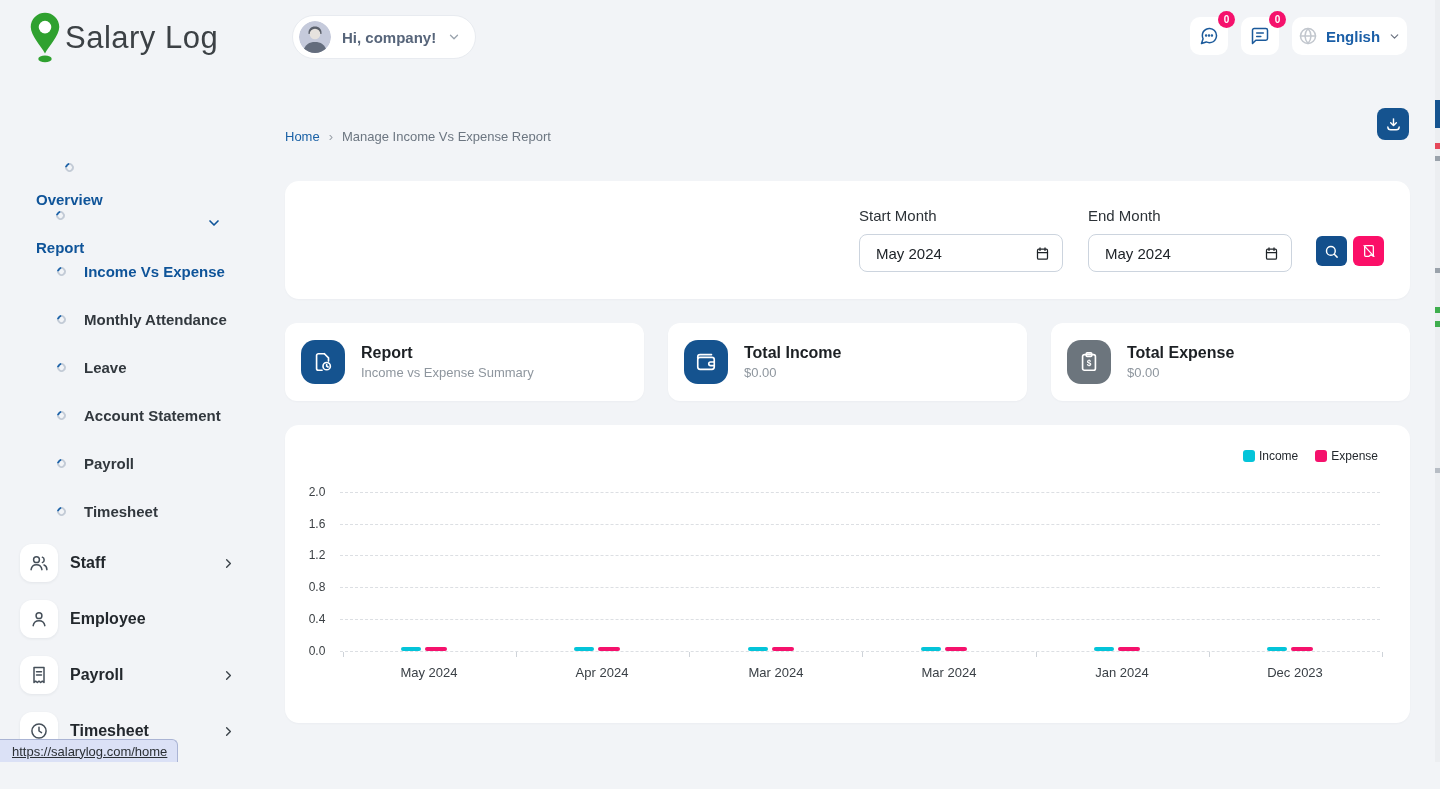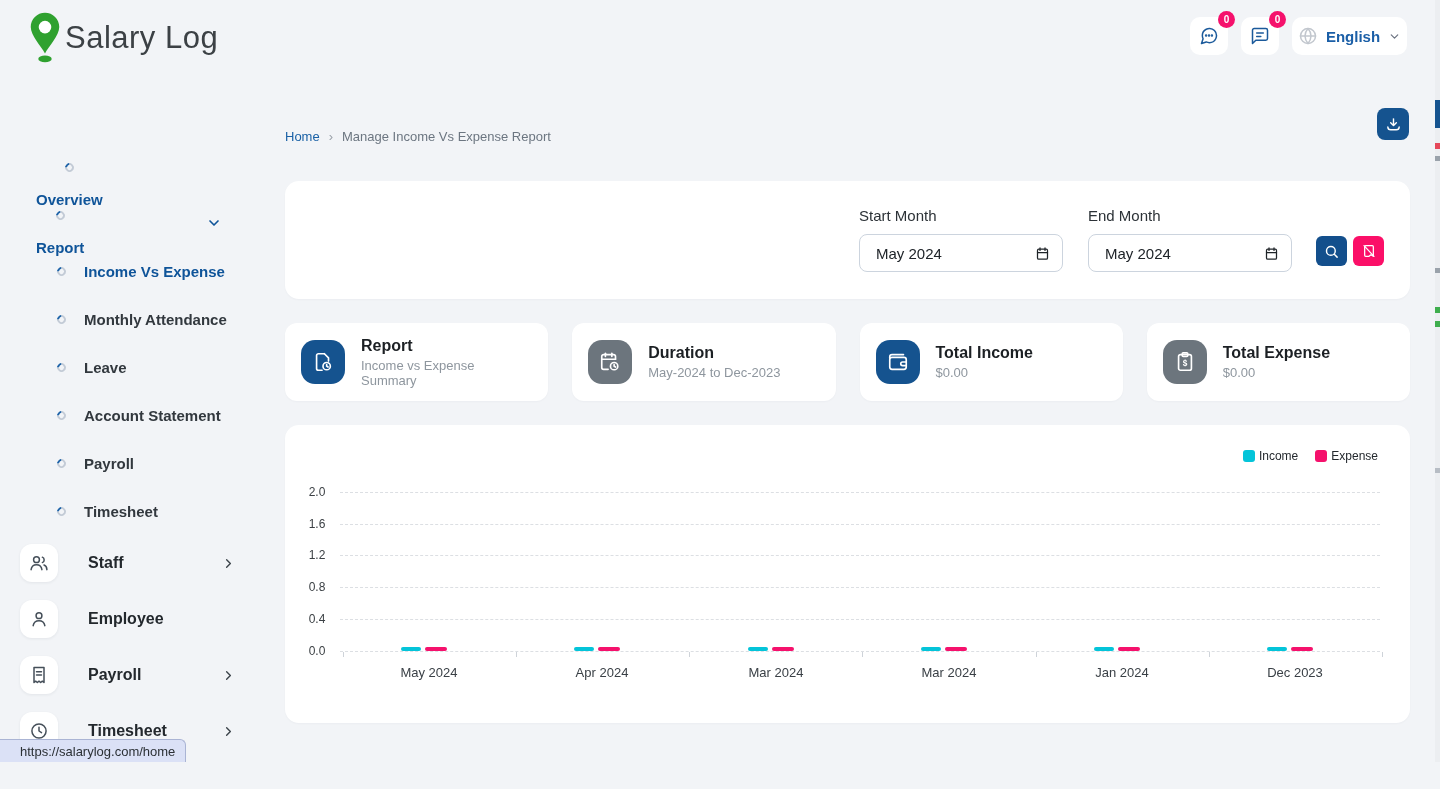--- a/index.html
+++ b/index.html
@@ -26,21 +26,21 @@
             transform:rotate(-45deg); flex:none; }
   .report-chevron { position:absolute; left:206px; top:215px; color:#0f5499; cursor:pointer; }
 
   .sub-item { position:absolute; left:57px; height:24px; display:flex; align-items:center; gap:18px;
               font-size:15px; font-weight:600; color:#32383e; cursor:pointer; }
   .sub-item.active { color:#0f5499; font-weight:700; }
 
   .side-big { position:absolute; left:20px; width:216px; height:38px; display:flex; align-items:center; cursor:pointer; }
   .big-icon { width:38px; height:38px; background:#fff; border-radius:12px; display:flex; align-items:center;
               justify-content:center; color:#454f59; box-shadow:0 1px 3px rgba(30,40,60,.07); flex:none; }
-  .big-label { margin-left:30px; font-size:16px; font-weight:600; color:#23282d; }
+  .big-label { margin-left:12px; font-size:16px; font-weight:600; color:#23282d; }
   .big-chevron { margin-left:auto; color:#3c434a; }
   .partial-chevron { position:absolute; left:214px; top:764px; color:#3c434a; }
 
   
   .user-pill { position:absolute; left:292px; top:15px; height:44px; border-radius:22px; background:#fff;
                border:1px solid #e8ebf0; display:flex; align-items:center; gap:11px; padding:0 14px 0 6px; cursor:pointer; }
   .avatar { width:32px; height:32px; border-radius:50%; overflow:hidden; flex:none; }
   .greeting { font-size:15px; color:#57657a; font-weight:600; }
   .pill-chevron { color:#9aa3ad; }
 
@@ -101,21 +101,21 @@
   .bar { position:absolute; height:4px; border-radius:2px; top:222px; }
   .xlabel { position:absolute; top:240px; width:90px; text-align:center; font-size:13px; color:#3a4046; }
 
   
   .scroll-strip { position:absolute; right:0; top:0; width:5px; height:789px; background:#eceef1; }
   .sm { position:absolute; right:0; width:5px; }
 
   
   .status-tip { position:absolute; left:0; bottom:0; height:23px; background:#dbe1f6;
                 border:1px solid #aab4d4; border-left:none; border-bottom:none; border-top-right-radius:6px;
-                display:flex; align-items:center; padding:0 10px 0 20px; font-size:13px; color:#2b3035; }
+                display:flex; align-items:center; padding:0 10px 0 12px; font-size:13px; color:#2b3035;text-decoration:underline; }
 </style>
 </head>
 <body>
 
 <div class="app">
 
   <div class="logo">
     <span>
       <svg width="34" height="52" viewBox="0 0 40 62" fill="none">
         <path d="M20 1C10.6 1 3 8.6 3 18c0 10.5 12.5 23 17 31.5C24.5 41 37 28.5 37 18 37 8.6 29.4 1 20 1z" fill="#2fa12f"></path>
@@ -224,20 +224,36 @@
         </svg>
     </span>
   </div>
 
   <span class="partial-chevron">
     <svg width="15" height="15" viewBox="0 0 24 24" fill="none" stroke="currentColor" stroke-width="2.2" stroke-linecap="round" stroke-linejoin="round">
         <polyline points="9 6 15 12 9 18"></polyline>
       </svg>
   </span>
 
+  <div class="user-pill">
+    <span class="avatar">
+      <svg width="32" height="32" viewBox="0 0 32 32">
+        <circle cx="16" cy="16" r="16" fill="#c5cadb"></circle>
+        <path d="M9.5 13c-.5-5 2.5-7.5 6.5-7.5s7 2.5 6.5 7.5z" fill="#5b616b"></path>
+        <circle cx="16" cy="13" r="5.3" fill="#e6e2de"></circle>
+        <path d="M4.5 29.5C6 23.5 10.5 21 16 21s10 2.5 11.5 8.5a16 16 0 0 1-23 0z" fill="#646d7d"></path>
+      </svg>
+    </span>
+    <span class="greeting">Hi, company!</span>
+    <span class="pill-chevron">
+      <svg width="14" height="14" viewBox="0 0 24 24" fill="none" stroke="currentColor" stroke-width="2.2" stroke-linecap="round" stroke-linejoin="round">
+          <polyline points="6 9 12 15 18 9"></polyline>
+        </svg>
+    </span>
+  </div>
 
   <div class="icon-btn chat-btn">
     <span>
       <svg width="20" height="20" viewBox="0 0 24 24" fill="none" stroke="currentColor" stroke-width="1.8" stroke-linecap="round" stroke-linejoin="round">
         <path d="M21 11.5a8.38 8.38 0 0 1-.9 3.8 8.5 8.5 0 0 1-7.6 4.7 8.38 8.38 0 0 1-3.8-.9L3 21l1.9-5.7a8.38 8.38 0 0 1-.9-3.8 8.5 8.5 0 0 1 4.7-7.6 8.38 8.38 0 0 1 3.8-.9h.5a8.48 8.48 0 0 1 8 8z"></path>
         <circle cx="8.5" cy="11.5" r="0.6" fill="currentColor"></circle>
           <circle cx="12" cy="11.5" r="0.6" fill="currentColor"></circle>
           <circle cx="15.5" cy="11.5" r="0.6" fill="currentColor"></circle>
       </svg>
     </span>
@@ -342,36 +358,20 @@
           <circle cx="16" cy="16.5" r="4"></circle>
             <polyline points="16 14.8 16 16.5 17.5 17.5"></polyline>
         </svg>
       </span>
       <div>
         <div class="scard-title">Report</div>
         <div class="scard-sub">Income vs Expense Summary</div>
       </div>
     </div>
     <div class="scard">
-      <span class="scard-icon" style="background: rgb(108, 117, 125);">
-        <svg width="22" height="22" viewBox="0 0 24 24" fill="none" stroke="currentColor" stroke-width="1.8" stroke-linecap="round" stroke-linejoin="round">
-          <path d="M18 9V6a2 2 0 0 0-2-2H5a2 2 0 0 0-2 2v12a2 2 0 0 0 2 2h5"></path>
-          <line x1="7" y1="2.5" x2="7" y2="6"></line>
-            <line x1="14" y1="2.5" x2="14" y2="6"></line>
-            <line x1="3" y1="9" x2="18" y2="9"></line>
-          <circle cx="16.5" cy="16.5" r="4"></circle>
-            <polyline points="16.5 14.8 16.5 16.5 18 17.5"></polyline>
-        </svg>
-      </span>
-      <div>
-        <div class="scard-title">Duration</div>
-        <div class="scard-sub">May-2024 to Dec-2023</div>
-      </div>
-    </div>
-    <div class="scard">
       <span class="scard-icon" style="background: rgb(21, 83, 143);">
         <svg width="22" height="22" viewBox="0 0 24 24" fill="none" stroke="currentColor" stroke-width="1.8" stroke-linecap="round" stroke-linejoin="round">
           <rect x="3" y="7" width="18" height="13" rx="2.5"></rect>
             <path d="M3 8V6.5A2.5 2.5 0 0 1 5.5 4H18"></path>
           <path d="M21 12h-4a2 2 0 0 0 0 4h4"></path>
         </svg>
       </span>
       <div>
         <div class="scard-title">Total Income</div>
         <div class="scard-sub">$0.00</div>

